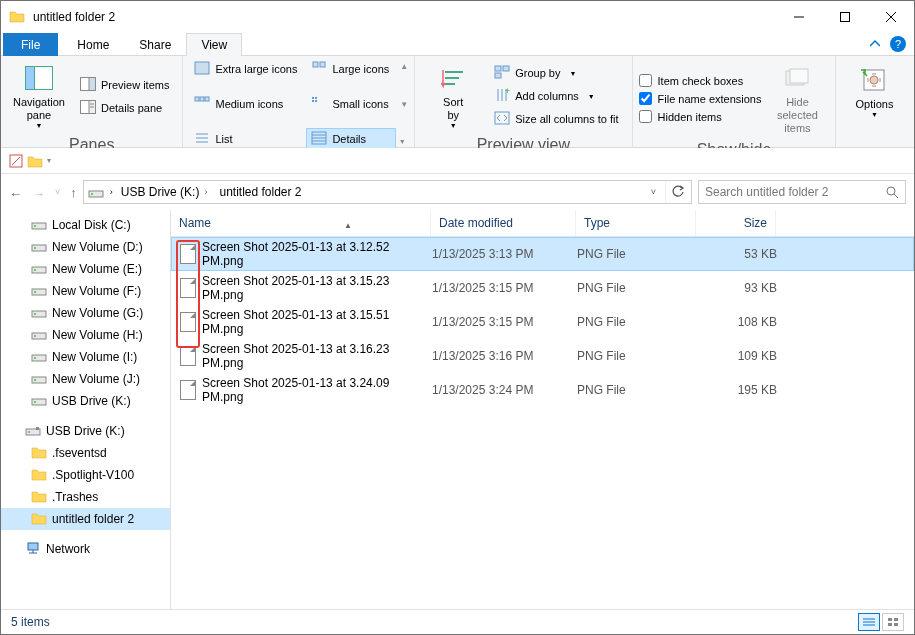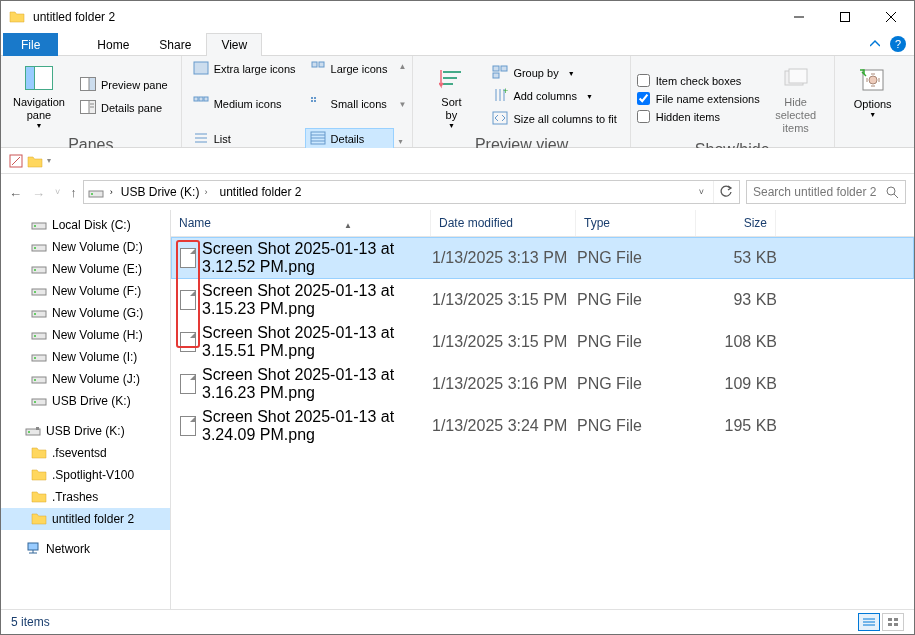--- a/index.html
+++ b/index.html
@@ -3,21 +3,21 @@
 <meta charset="utf-8">
 <style>
 * { margin: 0; padding: 0; box-sizing: border-box; }
 body { font-family: "Segoe UI", Tahoma, sans-serif; font-size: 12px; color: #000; background: #fff; width: 915px; height: 635px; overflow: hidden; border: 1px solid #707070; display: flex; flex-direction: column; }
 .titlebar { height: 31px; display: flex; align-items: center; padding: 0 0 0 8px; background: #fff; }
 .titlebar .folder-icon { width: 16px; height: 16px; margin-right: 8px; }
 .titlebar .spacer { flex: 1; }
 .titlebar .winbtn { width: 46px; height: 31px; display: flex; align-items: center; justify-content: center; }
 .tabs { height: 24px; display: flex; align-items: stretch; padding-left: 2px; border-bottom: 1px solid #dadada; background: #fff; }
 .tab { padding: 0 14px; display: flex; align-items: center; border: 1px solid transparent; border-bottom: none; position: relative; top: 1px; cursor: default; }
-.tab.file { background: #1979ca; color: #fff; margin-right: 24px; padding: 0 18px; border: none; }
+.tab.file { background: #1979ca; color: #fff; margin-right: 4px; padding: 0 18px; border: none; }
 .tab.active { background: #f5f6f7; border-color: #dadada; }
 .tabs .right { margin-left: auto; display: flex; align-items: center; padding-right: 8px; gap: 10px; }
 .help-icon { width: 16px; height: 16px; background: #0078d7; border-radius: 50%; color: #fff; font-size: 11px; display: flex; align-items: center; justify-content: center; }
 .ribbon { background: #f5f6f7; display: flex; border-bottom: 1px solid #dadada; height: 92px; }
 .group { border-right: 1px solid #e1e1e1; display: flex; flex-direction: column; padding: 2px 6px; }
 .group-body { flex: 1; display: flex; align-items: center; gap: 4px; }
 .group-label { text-align: center; font-size: 16px; color: #555; padding: 1px 0; }
 .big-btn { display: flex; flex-direction: column; align-items: center; justify-content: flex-start; text-align: center; width: 64px; font-size: 11px; line-height: 1.2; padding: 4px 0; }
 .big-btn .icon-box { width: 32px; height: 32px; margin-bottom: 2px; display: flex; align-items: center; justify-content: center; }
 .small-list { display: flex; flex-direction: column; gap: 1px; }
@@ -29,39 +29,39 @@
 .check-row input { width: 13px; height: 13px; }
 .quickbar { height: 26px; display: flex; align-items: center; padding: 2px 8px; gap: 4px; background: #fff; border-bottom: 1px solid #e1e1e1; }
 .nav-row { height: 36px; display: flex; align-items: center; padding: 4px 8px; gap: 6px; background: #fff; }
 .nav-arrows { display: flex; gap: 10px; align-items: center; }
 .nav-arrows span { font-size: 13px; color: #555; }
 .nav-arrows span.disabled { color: #bbb; }
 .addressbar { flex: 1; height: 24px; border: 1px solid #ccc; display: flex; align-items: center; padding: 0 2px; gap: 4px; }
 .crumb { padding: 0 4px; display: flex; align-items: center; gap: 2px; font-size: 12px; }
 .crumb .chev { font-size: 9px; color: #555; margin-left: 3px; }
 .refresh-btn { width: 24px; display: flex; justify-content: center; border-left: 1px solid #eee; align-self: stretch; align-items: center; }
-.searchbox { width: 160px; height: 24px; border: 1px solid #ccc; display: flex; align-items: center; padding: 0 6px; color: #777; font-size: 12px; }
+.searchbox { width: 208px; height: 24px; border: 1px solid #ccc; display: flex; align-items: center; padding: 0 6px; color: #777; font-size: 12px; }
 .searchbox .search-icon { margin-left: auto; }
 .content { flex: 1; display: flex; overflow: hidden; background: #fff; border-bottom: 1px solid #e1e1e1; }
 .tree { width: 170px; border-right: 1px solid #e1e1e1; overflow-y: auto; padding: 4px 0; position: relative; }
 .tree::-webkit-scrollbar { width: 16px; }
 .tree::-webkit-scrollbar-thumb { background: #c0c0c0; }
 .tree-item { display: flex; align-items: center; gap: 5px; padding: 3px 0 3px 24px; font-size: 12px; white-space: nowrap; }
 .tree-item.indent { padding-left: 30px; }
 .tree-item.selected { background: #cce8ff; }
 .tree-item .drive-icon { width: 16px; height: 16px; flex-shrink: 0; }
 .filepane { flex: 1; overflow: auto; }
 .colheaders { display: flex; border-bottom: 1px solid #e5e5e5; color: #1a3e6e; font-size: 12px; }
 .colheaders > div { padding: 6px 8px; border-right: 1px solid #f0f0f0; }
 .col-name { width: 260px; display: flex; align-items: flex-end; }
 .col-date { width: 145px; }
 .col-type { width: 120px; }
 .col-size { width: 80px; text-align: right; }
 .sort-arrow { margin-left: auto; margin-right: 70px; font-size: 8px; color: #666; }
-.filerow { display: flex; align-items: center; font-size: 16px; padding: 2px 0; border: 1px solid transparent; }
+.filerow { display: flex; align-items: center; font-size: 12px; padding: 2px 0; border: 1px solid transparent; }
 .filerow.selected { background: #cce8ff; border-color: #99d1ff; }
 .filerow .col-name { display: flex; align-items: center; gap: 6px; padding-left: 8px; }
 .file-icon { width: 16px; height: 20px; border: 1px solid #888; background: #fff; position: relative; flex-shrink: 0; }
 .file-icon::before { content: ""; position: absolute; top: 0; right: 0; width: 5px; height: 5px; background: linear-gradient(135deg, #fff 48%, #888 52%); }
 .annotation-box { position: absolute; border: 2px solid #e53935; border-radius: 3px; pointer-events: none; }
 .statusbar { height: 24px; display: flex; align-items: center; padding: 0 10px; color: #1a3e6e; font-size: 12px; }
 .statusbar .viewbtns { margin-left: auto; display: flex; gap: 2px; }
 .viewbtn { width: 22px; height: 18px; border: 1px solid #ccc; display: flex; align-items: center; justify-content: center; }
 .viewbtn.active { border-color: #0078d7; background: #e5f1fb; }
 svg { display: block; }
@@ -127,21 +127,21 @@
         <span style="font-size:7px">▼</span>
       </div>
       <div class="small-list">
         <div class="small-item">
           <span class="mini-icon">
               <svg width="16" height="14">
                 <rect x="0.5" y="0.5" width="15" height="13" fill="#fff" stroke="#888"></rect>
                 <rect x="9" y="0.5" width="6.5" height="13" fill="#cde" stroke="#888"></rect>
               </svg>
             </span>
-          <span>Preview pane</span>
+          <span>Preview items</span>
         </div>
         <div class="small-item">
           <span class="mini-icon">
               <svg width="16" height="14">
                 <rect x="0.5" y="0.5" width="15" height="13" fill="#fff" stroke="#888"></rect>
                 <rect x="9" y="0.5" width="6.5" height="13" fill="#eee" stroke="#888"></rect>
                 <line x1="10" y1="4" x2="14" y2="4" stroke="#888"></line>
                 <line x1="10" y1="7" x2="14" y2="7" stroke="#888"></line>
               </svg>
             </span>

